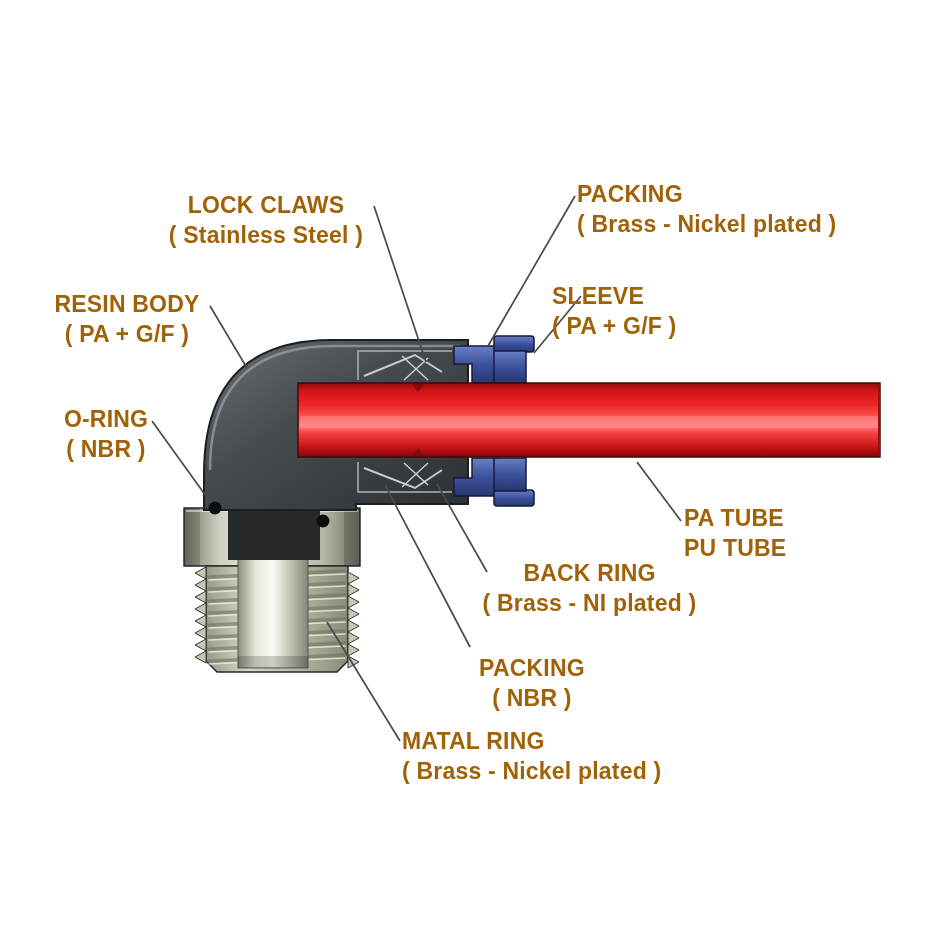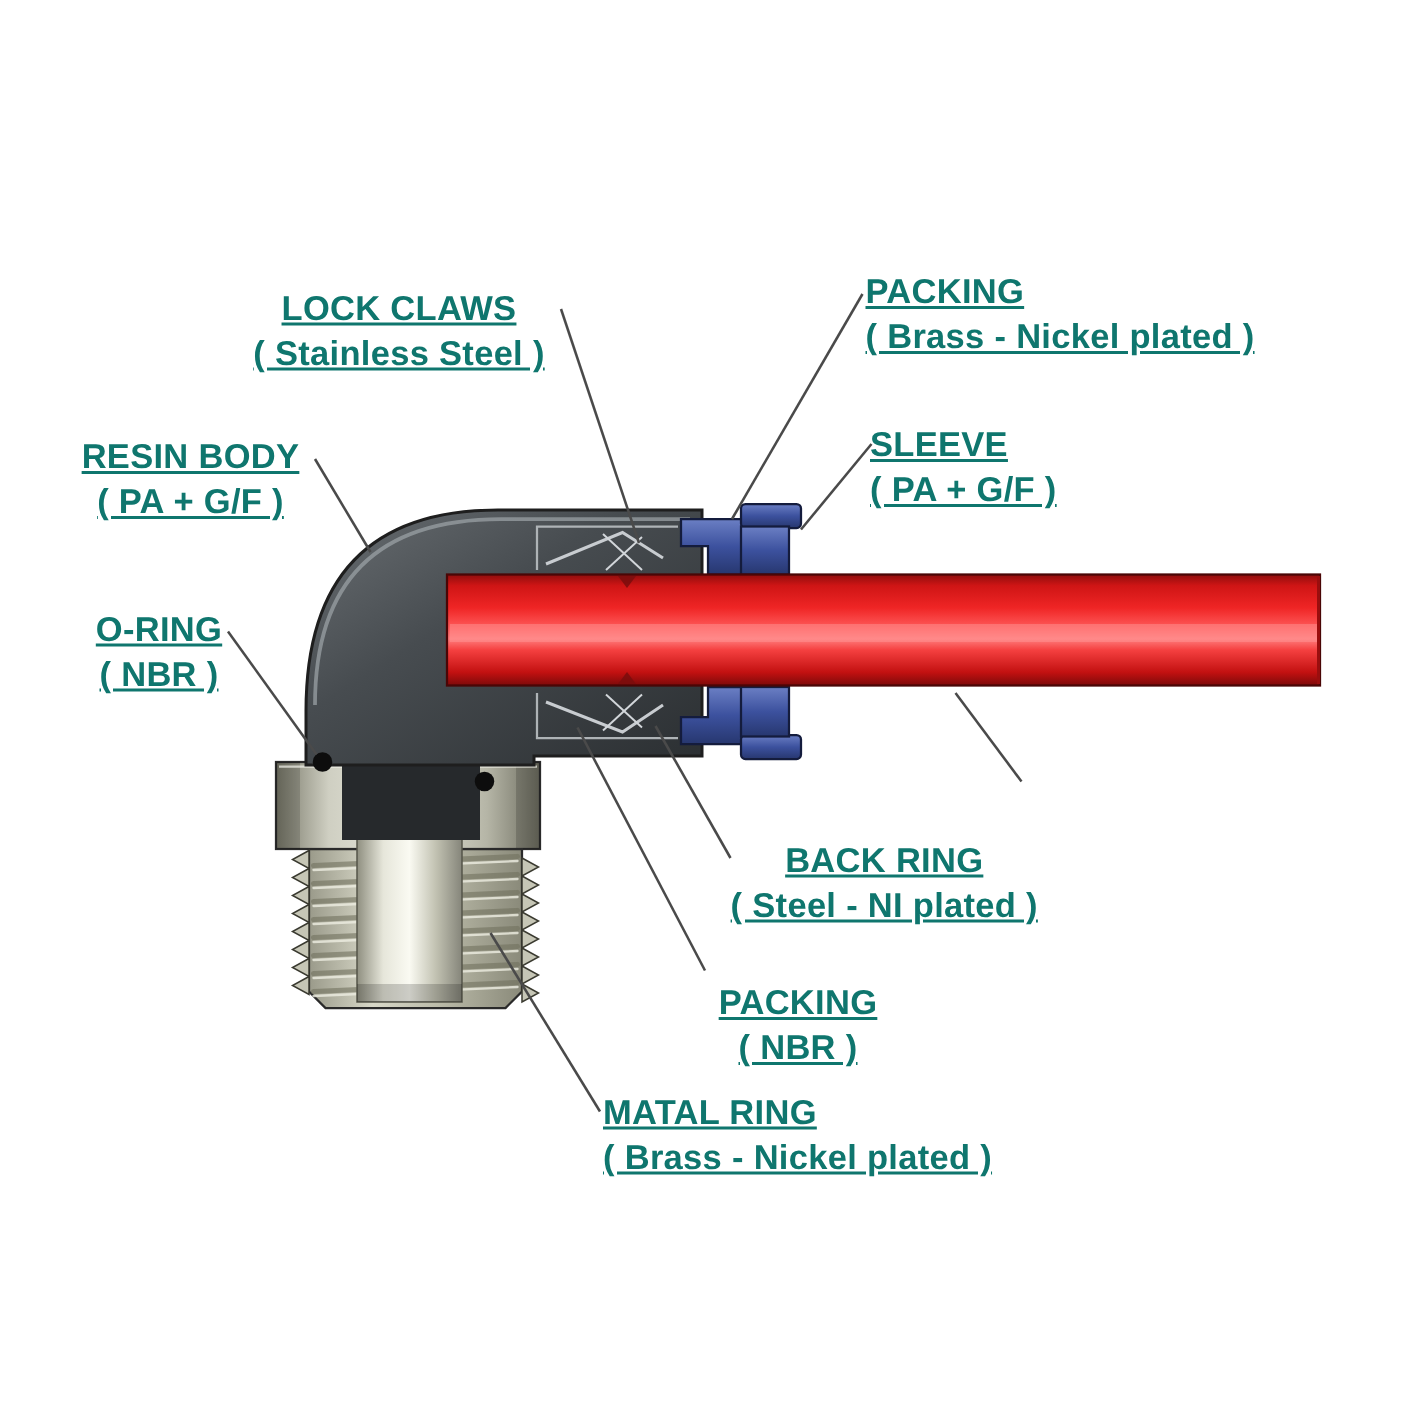--- a/index.html
+++ b/index.html
@@ -2,22 +2,22 @@
 <html><head>
 <meta charset="utf-8">
 <style>
   html,body{margin:0;padding:0;background:#ffffff;}
   .canvas{
     position:relative;width:950px;height:950px;background:#ffffff;overflow:hidden;
     font-family:"Liberation Sans",sans-serif;
   }
   .canvas svg{position:absolute;left:0;top:0;}
   .lbl{
-    position:absolute;color:#0f766e;font-weight:bold;font-size:23px;line-height:30px;
-    letter-spacing:.2px;white-space:nowrap;text-decoration:underline;
+    position:absolute;color:#a16207;font-weight:bold;font-size:23px;line-height:30px;
+    letter-spacing:.2px;white-space:nowrap;
   }
   .lbl.center{text-align:center;}
 </style>
 </head>
 <body>
 
 <div class="canvas">
 
   <svg width="950" height="950" viewBox="0 0 950 950">
     <defs>
@@ -176,39 +176,43 @@
   <div class="lbl center" style="left:152px;top:190px;width:228px">
     <div>LOCK CLAWS</div>
     <div>( Stainless Steel )</div>
   </div>
 
   <div class="lbl" style="left:577px;top:179px">
     <div>PACKING</div>
     <div>( Brass - Nickel plated )</div>
   </div>
 
-  <div class="lbl" style="left:580px;top:281px">
+  <div class="lbl" style="left:552px;top:281px">
     <div>SLEEVE</div>
     <div>( PA + G/F )</div>
   </div>
 
   <div class="lbl center" style="left:38px;top:289px;width:178px">
     <div>RESIN BODY</div>
     <div>( PA + G/F )</div>
   </div>
 
   <div class="lbl center" style="left:52px;top:404px;width:108px">
     <div>O-RING</div>
     <div>( NBR )</div>
   </div>
 
+  <div class="lbl" style="left:684px;top:503px">
+    <div>PA TUBE</div>
+    <div>PU TUBE</div>
+  </div>
 
   <div class="lbl center" style="left:462px;top:558px;width:255px">
     <div>BACK RING</div>
-    <div>( Steel - NI plated )</div>
+    <div>( Brass - NI plated )</div>
   </div>
 
   <div class="lbl center" style="left:462px;top:653px;width:140px">
     <div>PACKING</div>
     <div>( NBR )</div>
   </div>
 
   <div class="lbl" style="left:402px;top:726px">
     <div>MATAL RING</div>
     <div>( Brass - Nickel plated )</div>

